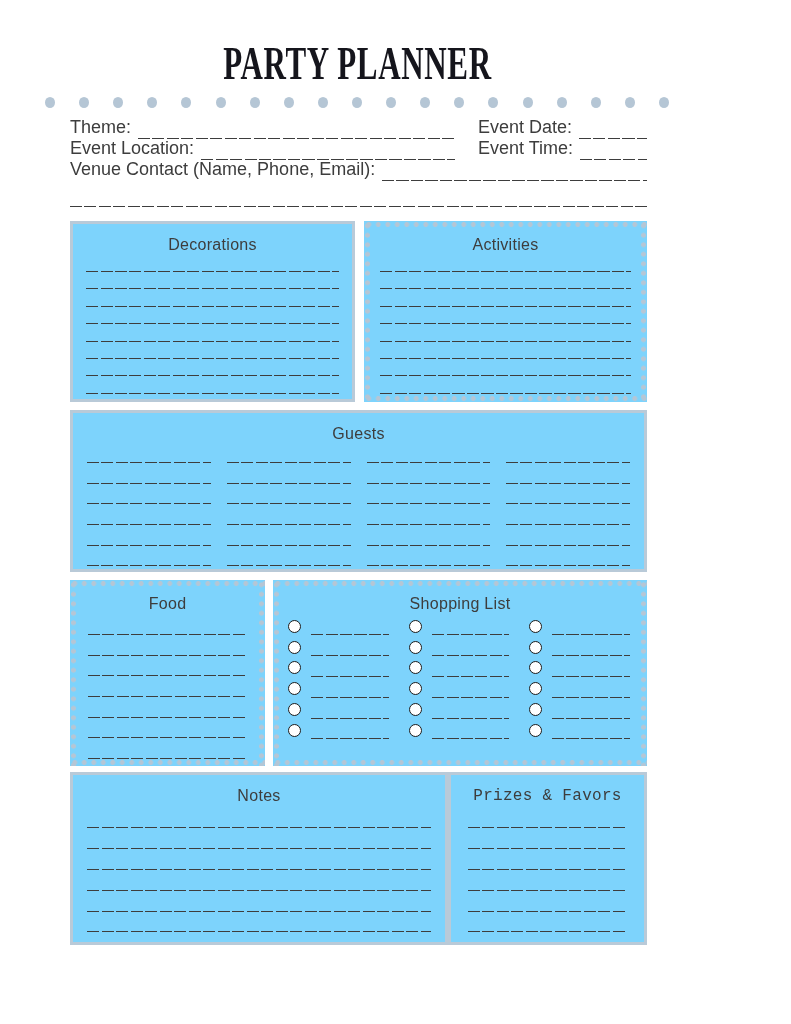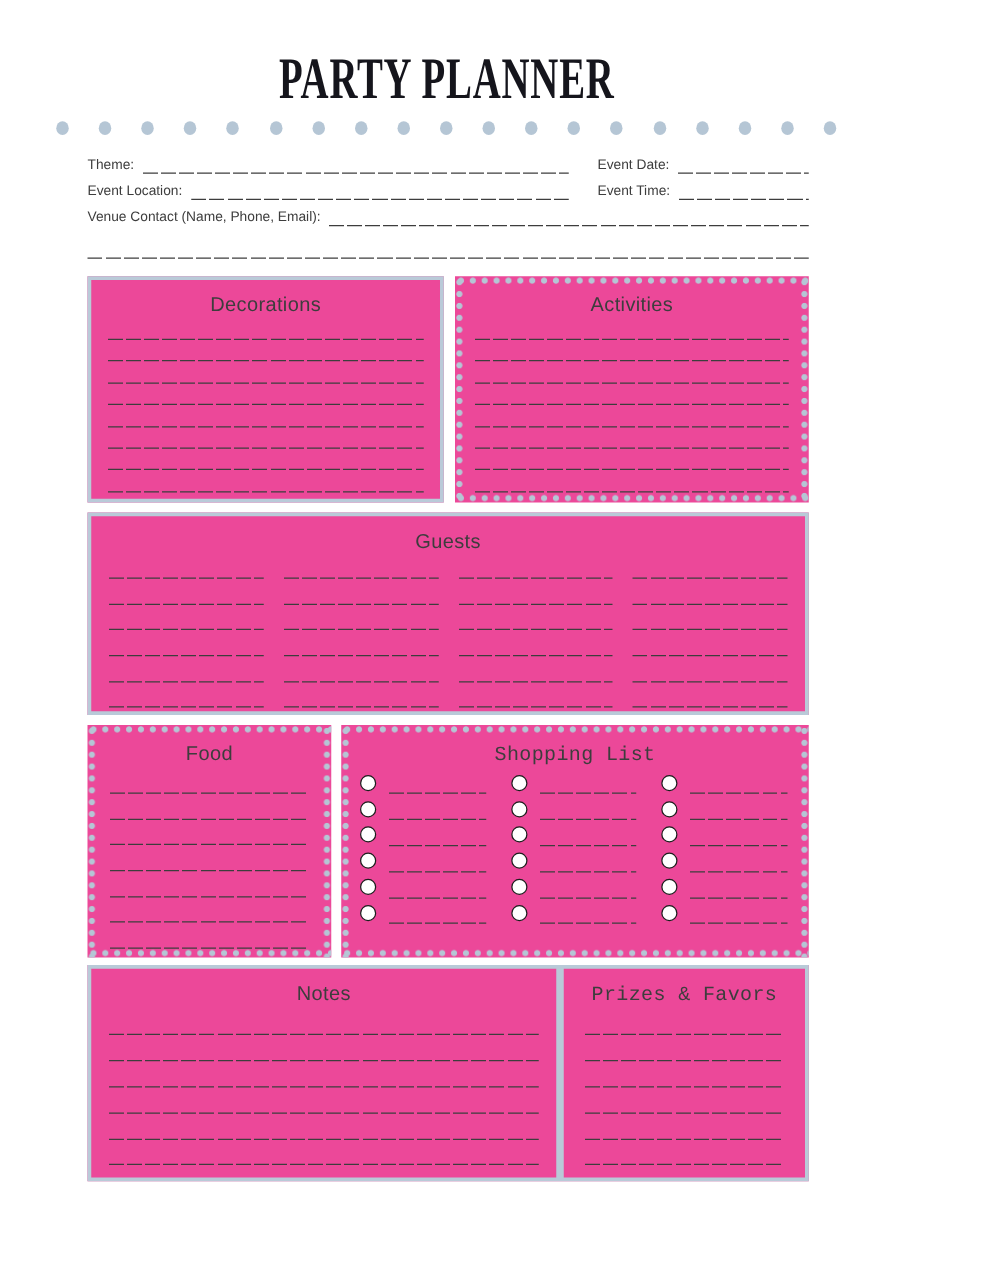--- a/index.html
+++ b/index.html
@@ -15,31 +15,31 @@
   
   .dots-row{width:624px;margin:9px auto 0;display:flex;justify-content:space-between;align-items:center;height:12px;}
   .dot{width:10px;height:11px;border-radius:50%;background:#b5c6d5;}
 
   
   .wline{--lc:#3d3d3d;
     background-image:repeating-linear-gradient(90deg,var(--lc) 0 12px,rgba(0,0,0,0) 12px 14.5px);
     background-size:100% 1.4px;background-position:0 100%;background-repeat:no-repeat;}
 
   
-  .header-form{margin:10px 67px 0 70px;font-size:11px;}
+  .header-form{margin:10px 67px 0 70px;font-size:18px;}
   .frow{display:flex;align-items:flex-end;height:21px;}
   .lbl{white-space:nowrap;padding-bottom:1px;}
   .frow .wline{height:15px;margin-left:7px;}
   .lgroup{flex:0 0 385px;display:flex;align-items:flex-end;}
   .rgroup{flex:1;margin-left:23px;display:flex;align-items:flex-end;}
   .lgroup .wline,.rgroup .wline{flex:1;}
   .full-line{height:19px;margin-top:7px;}
 
   
-  .box{box-sizing:border-box;background:#ec4899;}
+  .box{box-sizing:border-box;background:#7dd3fc;}
   .solid{border:3px solid #b9cad8;}
   .dotted{border:3px solid rgba(0,0,0,0);
     background-image:
       radial-gradient(circle,#b5c6d5 2.1px,rgba(0,0,0,0) 2.8px),
       radial-gradient(circle,#b5c6d5 2.1px,rgba(0,0,0,0) 2.8px),
       radial-gradient(circle,#b5c6d5 2.1px,rgba(0,0,0,0) 2.8px),
       radial-gradient(circle,#b5c6d5 2.1px,rgba(0,0,0,0) 2.8px);
     background-size:9.5px 7px,9.5px 7px,7px 9.5px,7px 9.5px;
     background-position:0 0,0 100%,0 0,100% 0;
     background-repeat:repeat-x,repeat-x,repeat-y,repeat-y;
@@ -54,21 +54,21 @@
 
   .box-guests{margin:8px 67px 0 70px;height:162px;}
   .gcols{display:flex;gap:16px;padding:0 14px;--lc:#8a8a8a;}
   .gcol{flex:1;}
   .gcol .wline{height:20.6px;}
 
   .row-c{display:flex;gap:8px;margin:8px 67px 0 70px;height:186px;}
   .box-food{flex:0 0 195px;}
   .box-food .lines{padding:0 15px;margin-top:2px;--lc:#3d3d3d;}
   .box-food .wline{height:20.6px;}
-  .box-shopping{flex:1;font-family:Liberation Mono, monospace;}
+  .box-shopping{flex:1;}
   .scols{display:flex;gap:20px;padding:0 14px 0 12px;margin-top:2px;--lc:#2a2a2a;}
   .scol{flex:1;}
   .sitem{display:flex;align-items:flex-end;height:20.8px;}
   .ring{width:13px;height:13px;box-sizing:border-box;border:1.8px solid #1d1d1d;border-radius:50%;
         flex:none;margin:0 10px 3px 0;background:#fff;}
   .sitem .wline{flex:1;height:13px;}
 
   .row-d{display:flex;margin:6px 67px 0 70px;height:173px;}
   .box-notes{flex:1;}
   .box-notes .lines{padding:0 14px;margin-top:3px;--lc:#2f2f2f;}

